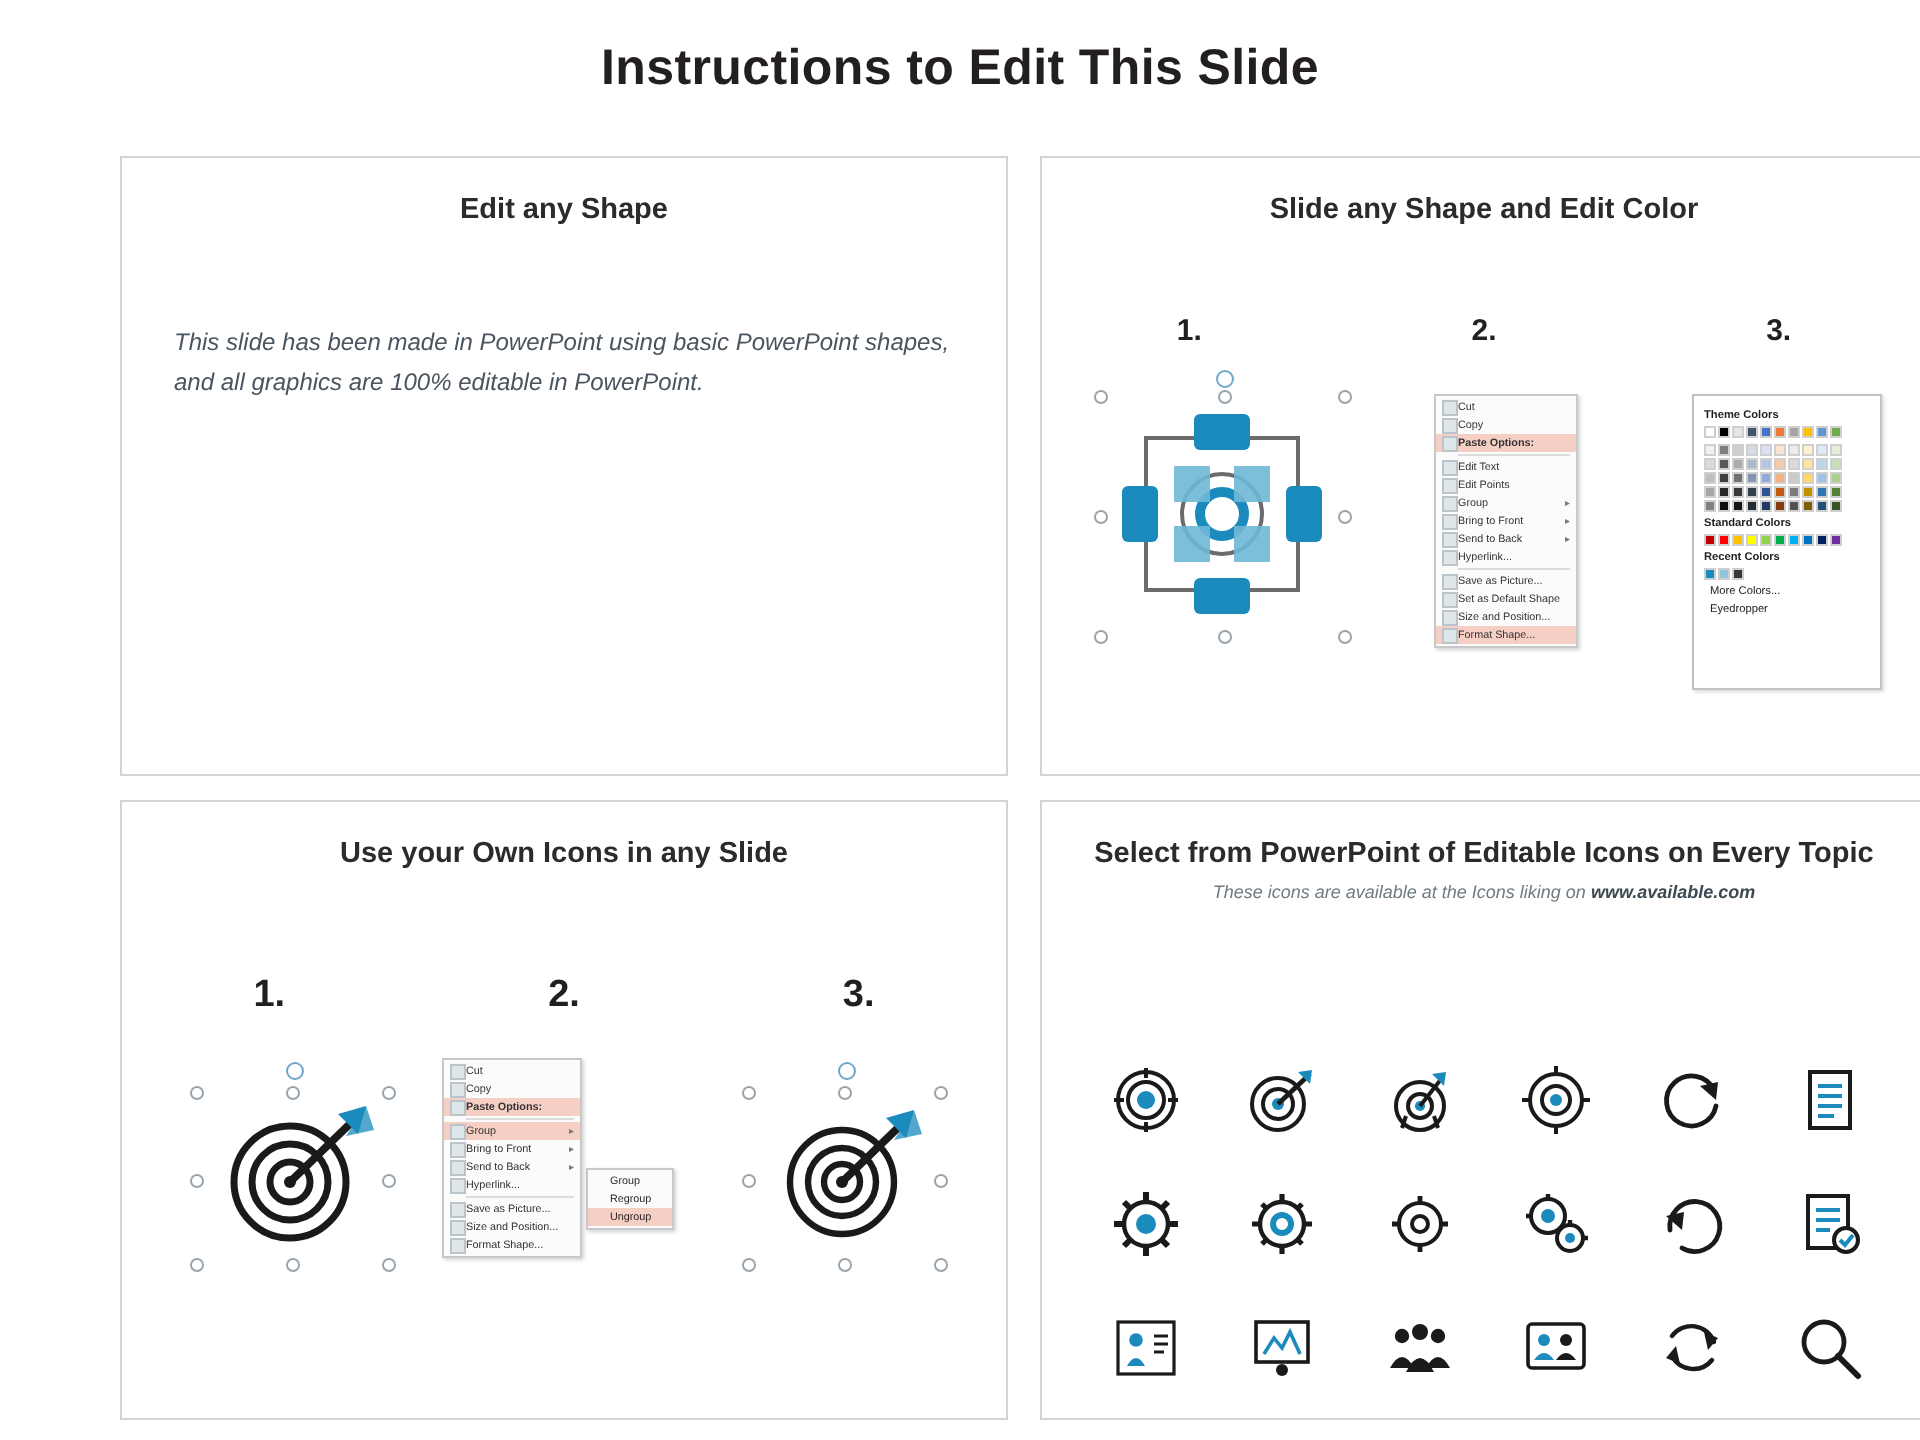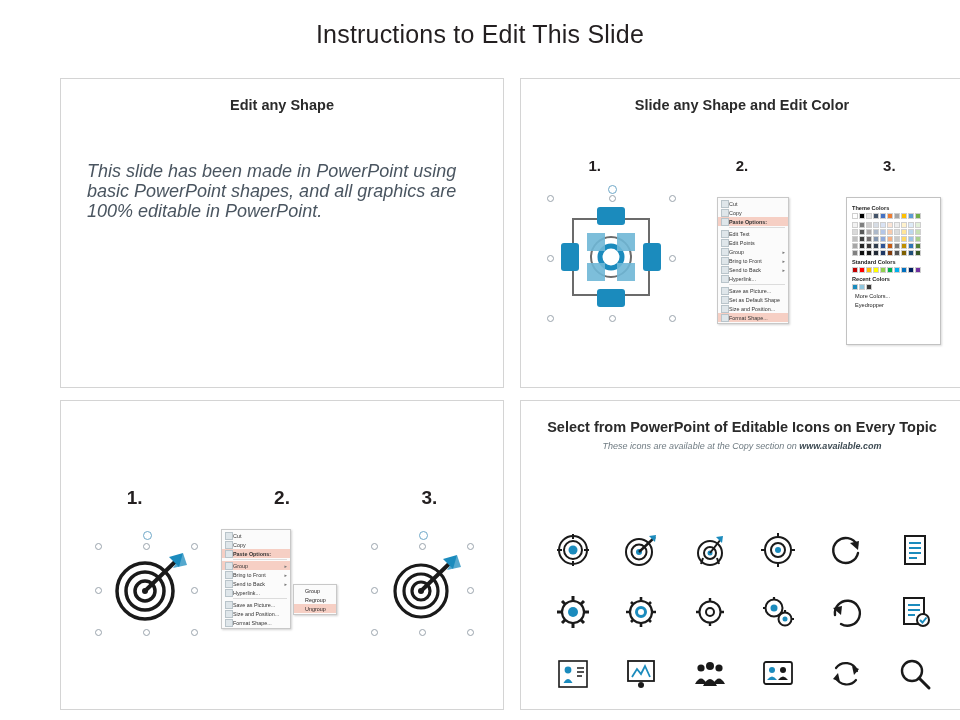--- a/index.html
+++ b/index.html
@@ -17,21 +17,21 @@
   .slide {
     position: relative;
     width: 960px;
     height: 720px;
     box-sizing: border-box;
     background: #fff;
   }
   .slide-title {
     text-align: center;
     font-size: 25px;
-    font-weight: normal;
+    font-weight: bold;
     color: #231f20;
     padding-top: 20px;
     letter-spacing: 0.2px;
   }
   .grid {
     position: absolute;
     left: 28px;
     top: 78px;
     width: 904px;
     height: 632px;
@@ -61,21 +61,21 @@
     color: #6f7b82;
     margin-top: 6px;
   }
   .panel-subtitle .sg {
     color: #3d4a52;
     font-weight: bold;
   }
   
   .para {
     font-style: italic;
-    font-size: 18px;
+    font-size: 12px;
     line-height: 20px;
     color: #4a5560;
     margin: 0 26px;
   }
   .para.first { margin-top: 48px; }
   .para.second { margin-top: 24px; }
 
   
   .numrow {
     position: absolute;
@@ -412,20 +412,21 @@
           <span>More Colors...</span>
         </div>
         <div class="pal-item">
           <span class="sw" style="background:#9fb6c2"></span>
           <span>Eyedropper</span>
         </div>
       </div>
     </div>
 
     <div class="panel">
+      <div class="panel-title">Use your Own Icons in any Slide</div>
 
       <div class="numrow" style="top:86px;">
         <span class="num big">1.</span>
         <span class="num big">2.</span>
         <span class="num big">3.</span>
       </div>
 
       <div style="position:absolute; left:42px; top:140px; width:90px; height:90px;">
         <svg width="90" height="90" viewBox="0 0 90 90">
           <circle cx="42" cy="50" r="28" fill="none" stroke="#1a1a1a" stroke-width="3.5"></circle>
@@ -528,21 +529,21 @@
         <div class="mi hl" style="display:flex;align-items:center;height:9px;padding:0 3px 0 11px;position:relative;background:#f6cfc4;">
             <span class="ico"></span>
             <span>Ungroup</span>
           </div>
       </div>
     </div>
 
     <div class="panel">
       <div class="panel-title">Select from PowerPoint of Editable Icons on Every Topic</div>
       <div class="panel-subtitle">
-        <span>These icons are available  at the Copy section on  </span><span class="sg">www.available.com</span>
+        <span>These icons are available  at the Icons liking on  </span><span class="sg">www.available.com</span>
       </div>
 
       <div class="icons">
 
         <span>
           <svg width="34" height="34" viewBox="0 0 34 34">
               <circle cx="17" cy="17" r="14" fill="none" stroke="#1a1a1a" stroke-width="2"></circle>
               <circle cx="17" cy="17" r="9" fill="none" stroke="#1a1a1a" stroke-width="2"></circle>
               <circle cx="17" cy="17" r="4.5" fill="#1b8bbd"></circle>
               <path d="M17 1 L17 6 M17 28 L17 33 M1 17 L6 17 M28 17 L33 17" stroke="#1a1a1a" stroke-width="2"></path>

